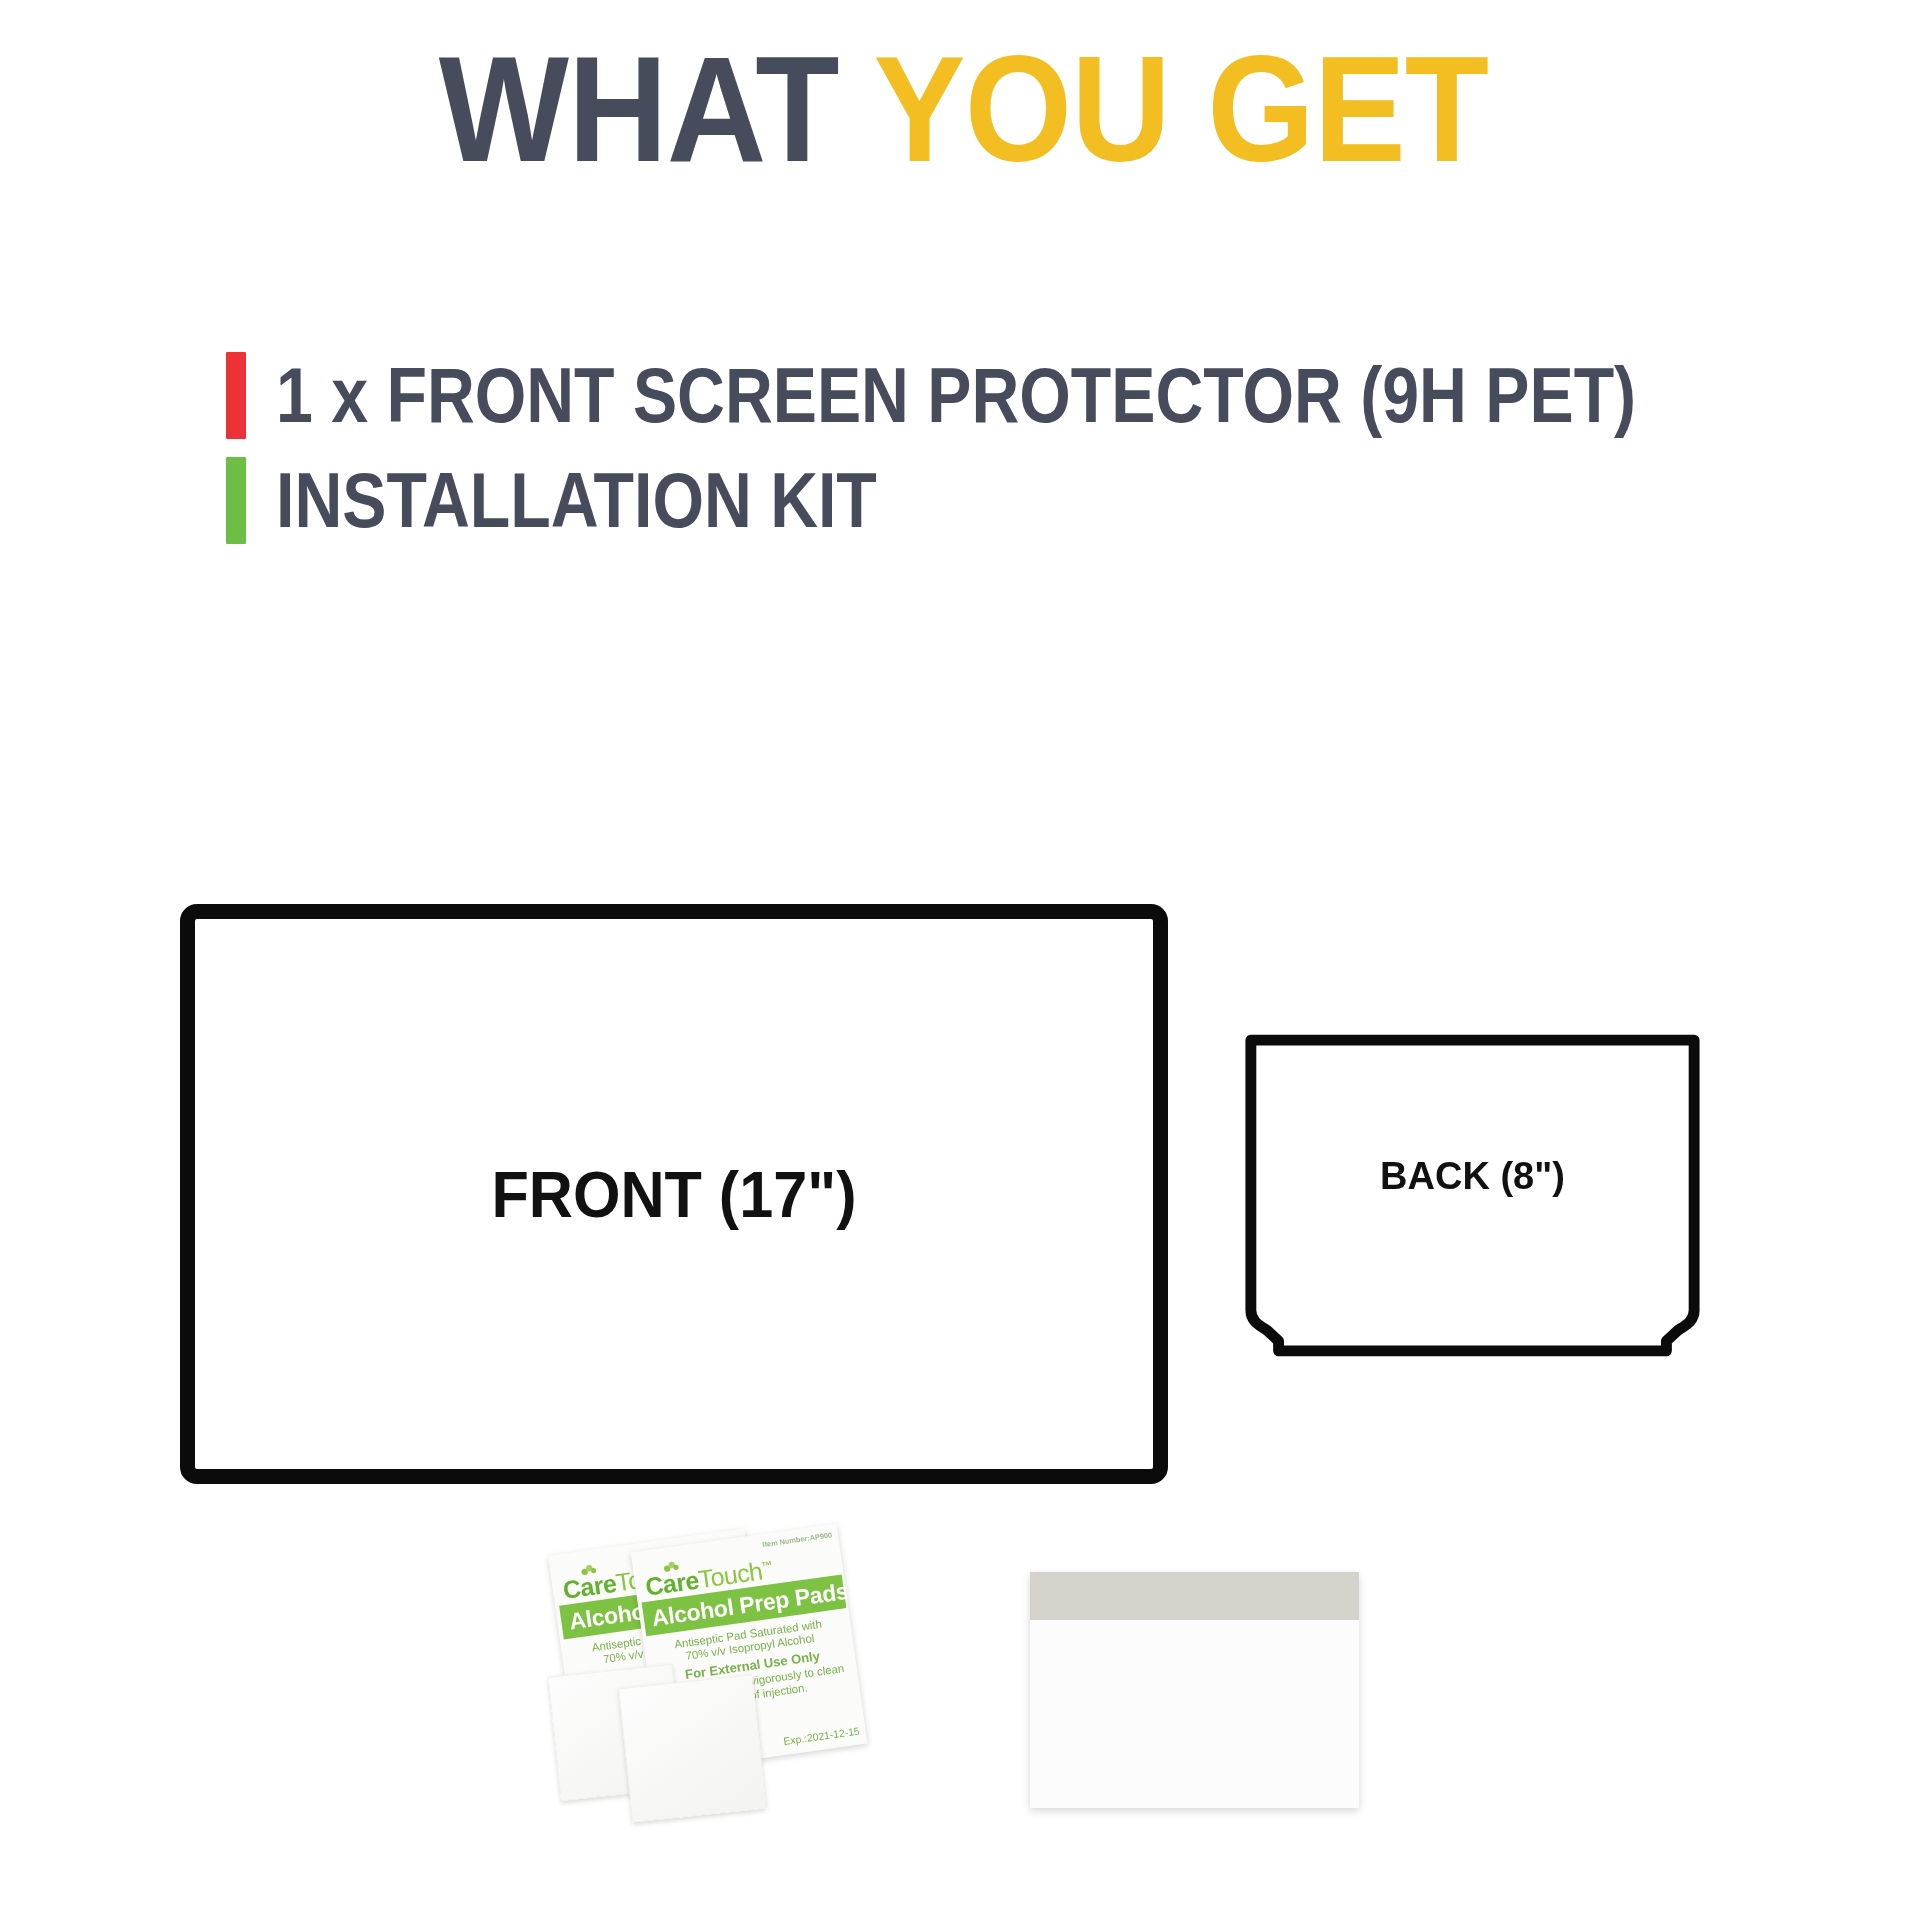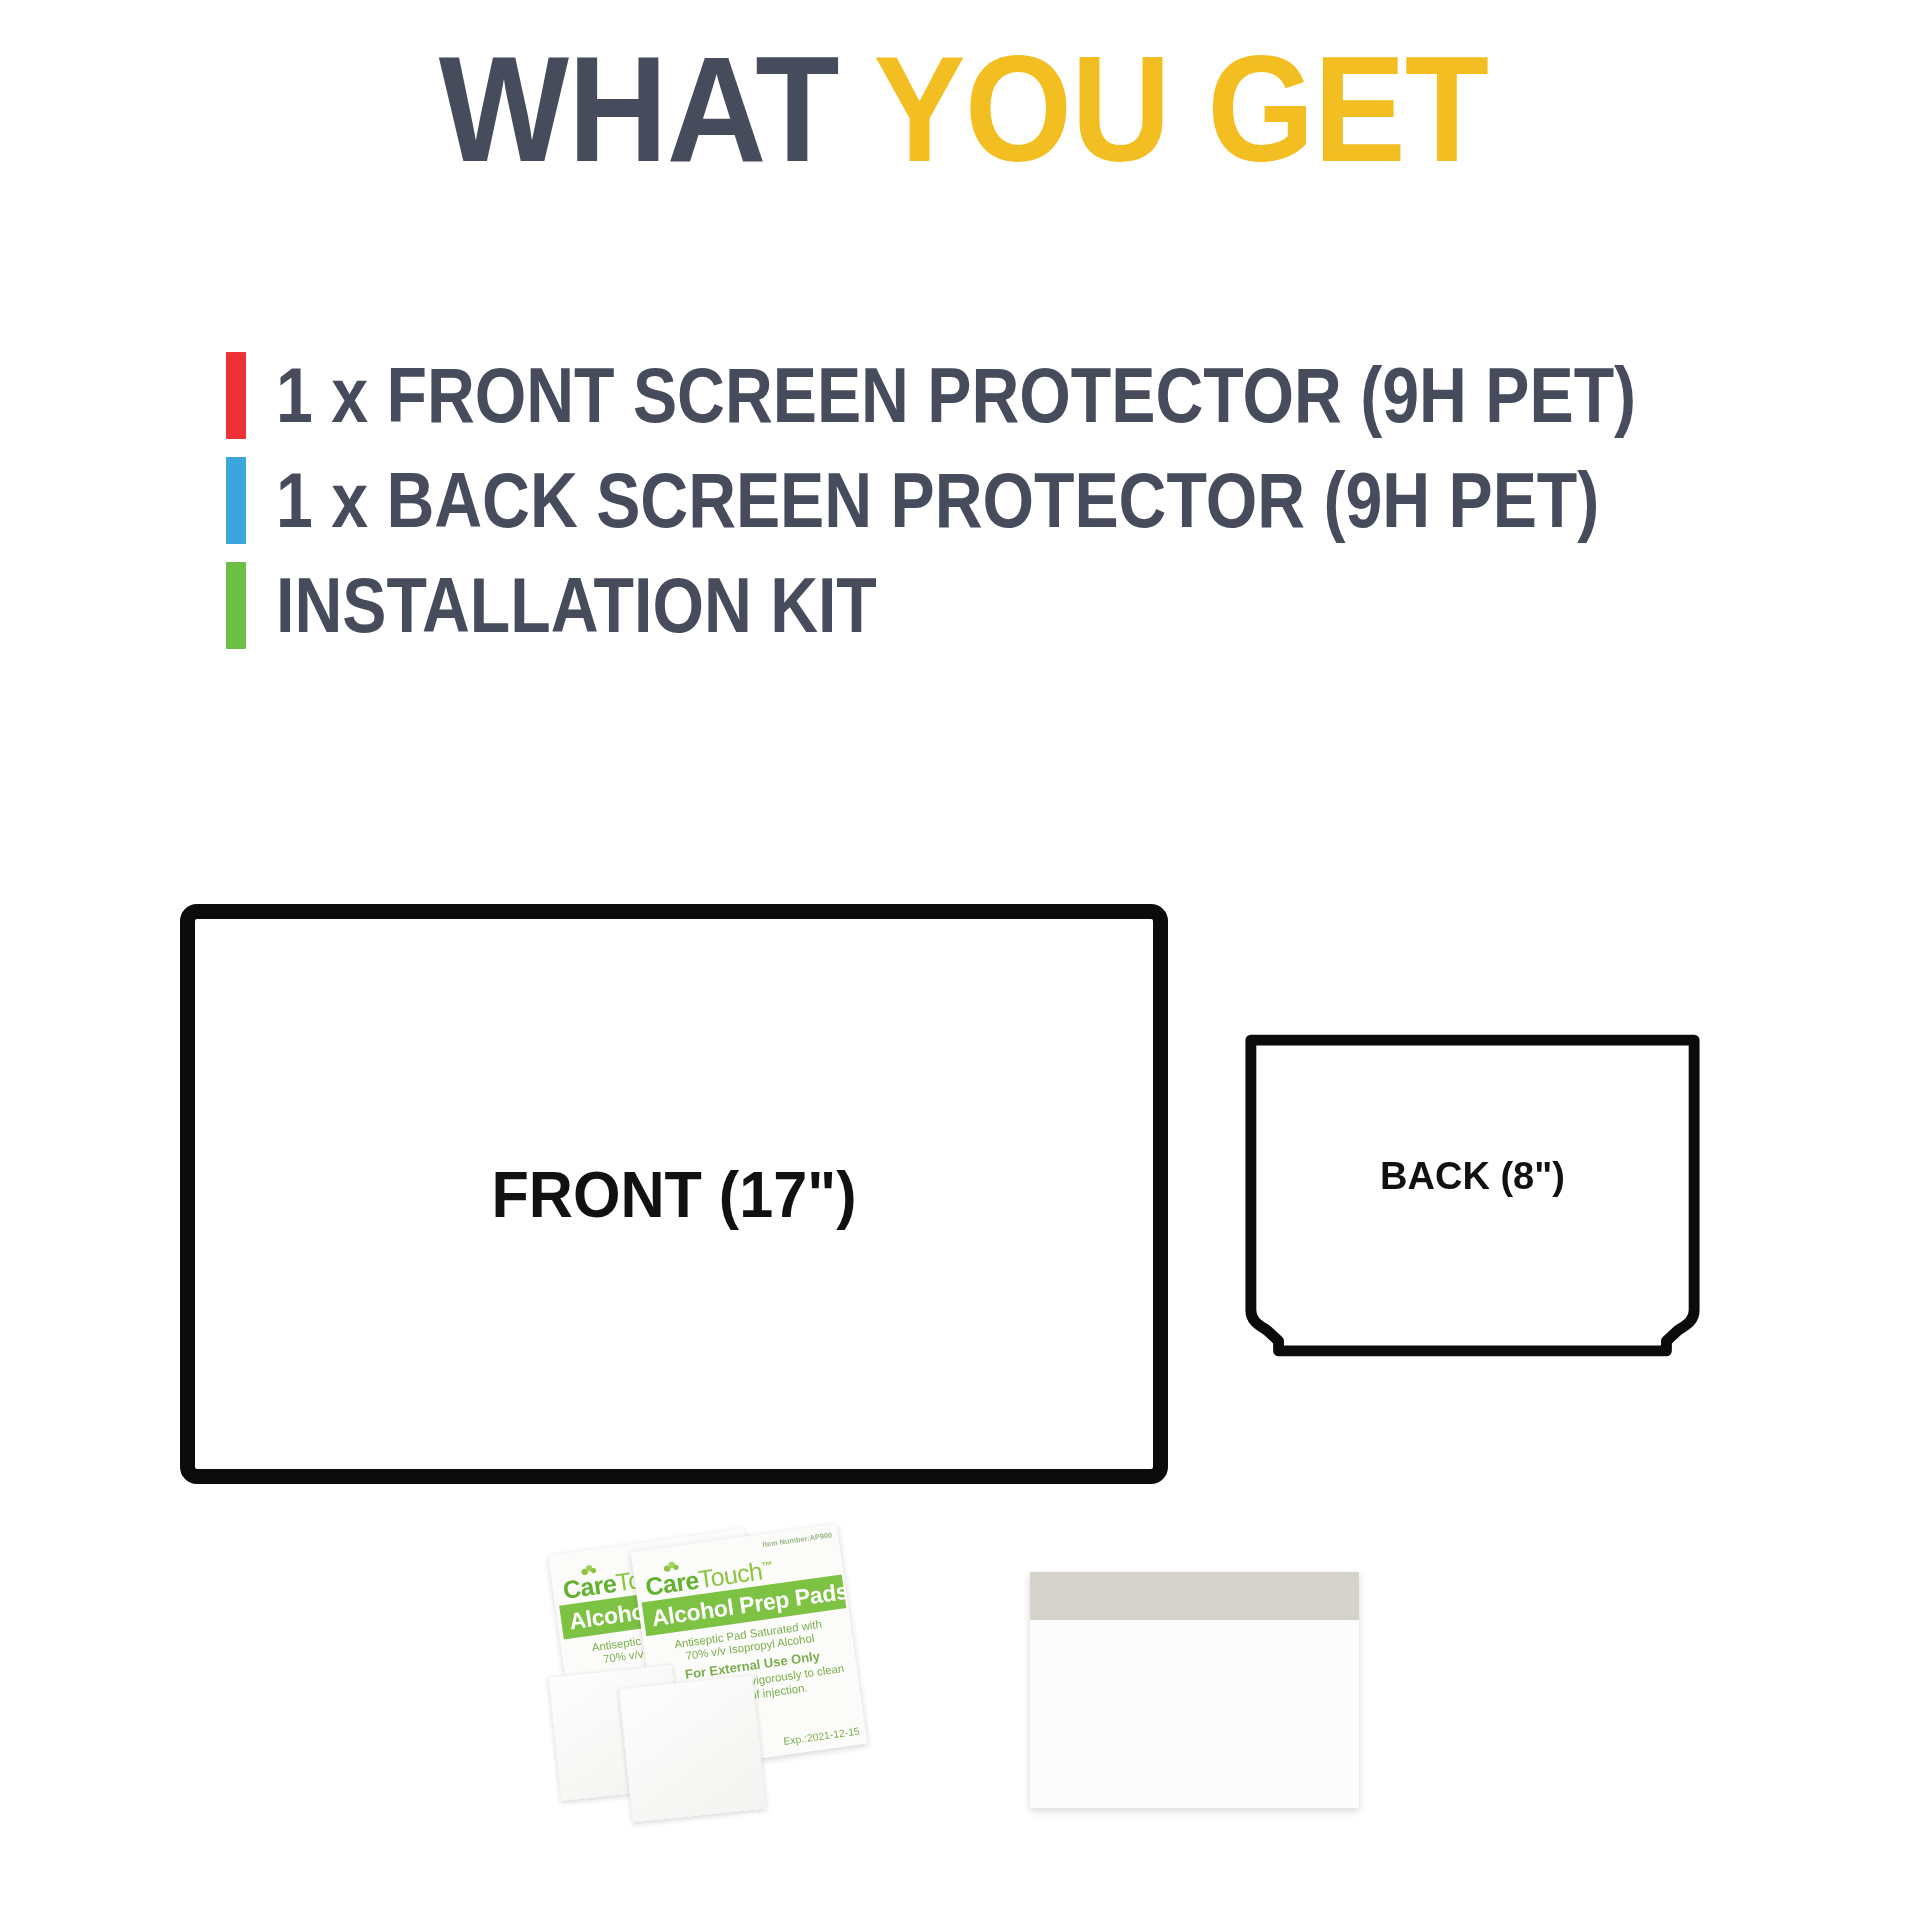--- a/index.html
+++ b/index.html
@@ -223,24 +223,20 @@
   <span class="t-dark" style="color: rgb(71, 76, 92);">WHAT </span><span class="t-accent" style="color: rgb(242, 190, 34);">YOU GET</span>
 </div>
 
 <div id="bullets">
 
   <div class="bullet-row">
     <span class="bullet-mark" style="background:#ED3237"></span>
     <span class="bullet-label">1 x FRONT SCREEN PROTECTOR (9H PET)</span>
   </div>
 
-  <div class="bullet-row">
-    <span class="bullet-mark" style="background:#3AA6DC"></span>
-    <span class="bullet-label">1 x BACK SCREEN PROTECTOR (9H PET)</span>
-  </div>
 
   <div class="bullet-row">
     <span class="bullet-mark" style="background:#6CBE45"></span>
     <span class="bullet-label">INSTALLATION KIT</span>
   </div>
 
 
 </div>
 
 <div id="front-protector" style="border-color: rgb(11, 11, 11);">

